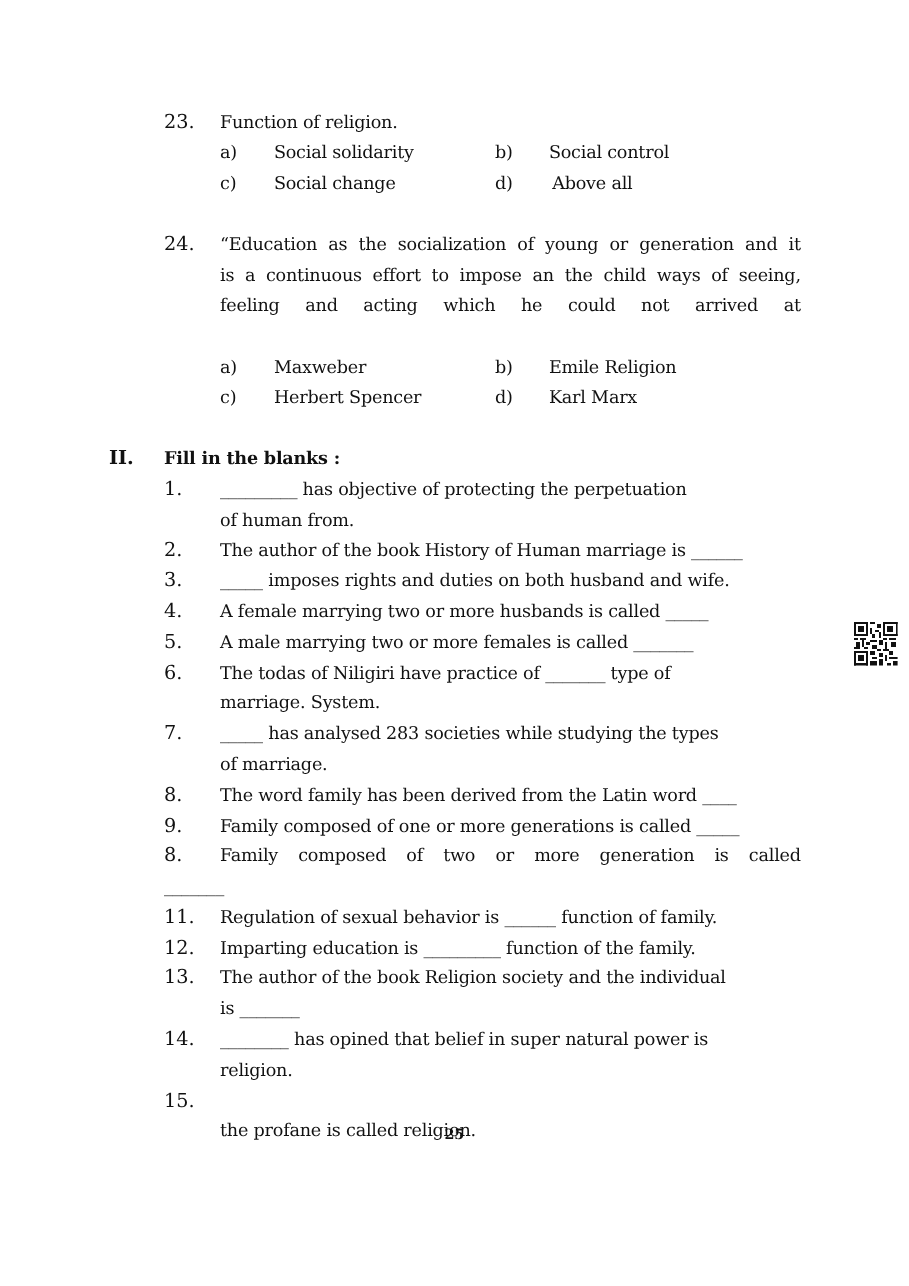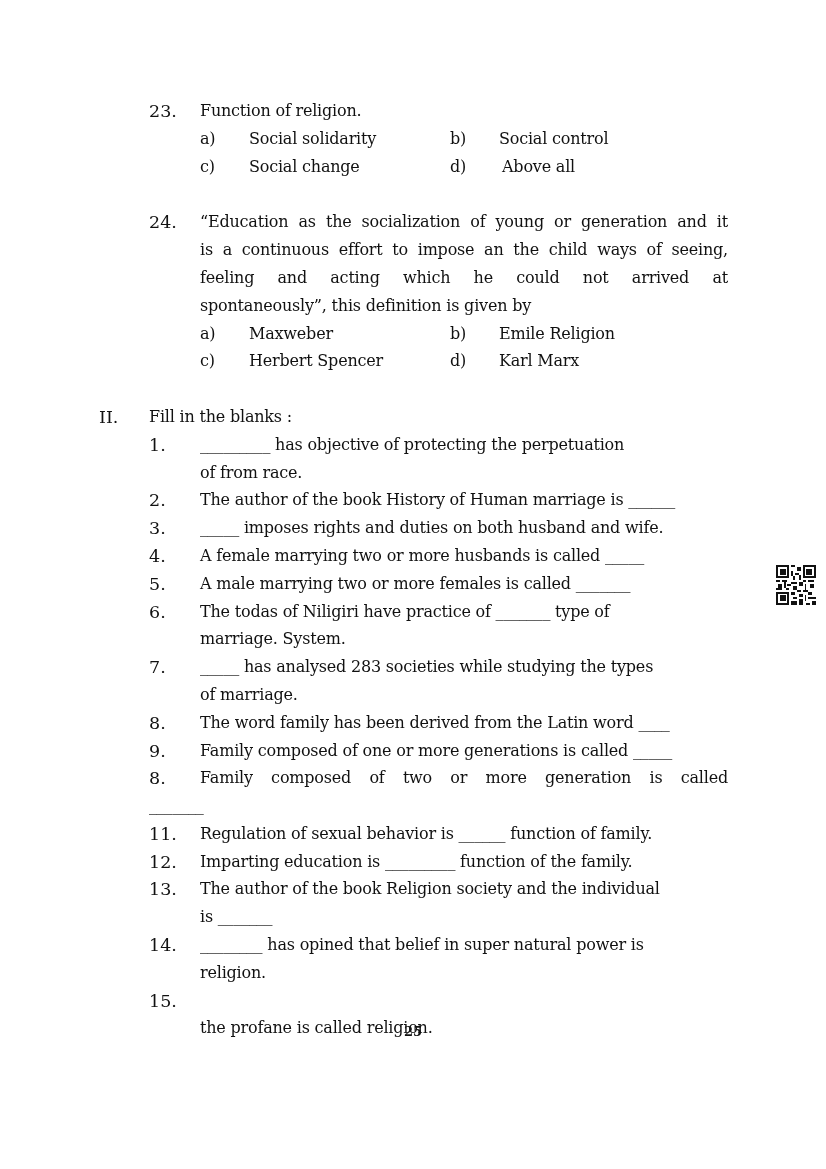--- a/index.html
+++ b/index.html
@@ -1,21 +1,21 @@
 <!DOCTYPE html>
 <html><head>
 <meta charset="utf-8">
 <style>
   html, body { margin:0; padding:0; background:#ffffff; }
   body { width:826px; height:1169px; position:relative; overflow:hidden;
          font-family:"DejaVu Serif", "Liberation Serif", serif; color:#111; }
   .page { position:absolute; left:0; top:0; width:826px; height:1169px; }
   .txt { position:absolute; font-size:16px; line-height:28px; white-space:nowrap; letter-spacing:-0.2px; }
   .num { position:absolute; font-size:17.5px; line-height:28px; }
-  .bold { font-weight:normal; }
+  .bold { font-weight:bold; }
   .just { white-space:normal; text-align:justify; text-align-last:justify; width:528px; }
   .pagenum { position:absolute; left:404px; top:1024px; font-size:13px; font-weight:bold; }
   .qr { position:absolute; left:776px; top:565px; width:40px; height:40px; }
 </style>
 </head>
 <body>
 
 <div class="page">
 
   <div class="num" style="left:149px;top:97px">23.</div>
@@ -26,36 +26,35 @@
   <div class="txt" style="left:499px;top:125px">Social control</div>
   <div class="txt" style="left:200px;top:153px">c)</div>
   <div class="txt" style="left:249px;top:153px">Social change</div>
   <div class="txt" style="left:450px;top:153px">d)</div>
   <div class="txt" style="left:502px;top:153px">Above all</div>
 
   <div class="num" style="left:149px;top:208px">24.</div>
   <div class="txt just" style="left:200px;top:208px">“Education as the socialization of young or generation and it</div>
   <div class="txt just" style="left:200px;top:236px">is a continuous effort to impose an the child ways of seeing,</div>
   <div class="txt just" style="left:200px;top:264px">feeling and acting which he could not arrived at</div>
-  <div class="txt" style="left:200px;top:292px">spontaneously”,  this definition is given by</div>
   <div class="txt" style="left:200px;top:320px">a)</div>
   <div class="txt" style="left:249px;top:320px">Maxweber</div>
   <div class="txt" style="left:450px;top:320px">b)</div>
   <div class="txt" style="left:499px;top:320px">Emile Religion</div>
   <div class="txt" style="left:200px;top:347px">c)</div>
   <div class="txt" style="left:249px;top:347px">Herbert Spencer</div>
   <div class="txt" style="left:450px;top:347px">d)</div>
   <div class="txt" style="left:499px;top:347px">Karl Marx</div>
 
   <div class="num bold" style="left:99px;top:403px">II.</div>
   <div class="txt bold" style="left:149px;top:403px">Fill in the blanks :</div>
 
   <div class="num" style="left:149px;top:431px">1.</div>
   <div class="txt" style="left:200px;top:431px">_________ has objective of protecting the perpetuation</div>
-  <div class="txt" style="left:200px;top:459px">of from race.</div>
+  <div class="txt" style="left:200px;top:459px">of human from.</div>
 
   <div class="num" style="left:149px;top:486px">2.</div>
   <div class="txt" style="left:200px;top:486px">The author of the book History of Human marriage is ______</div>
 
   <div class="num" style="left:149px;top:514px">3.</div>
   <div class="txt" style="left:200px;top:514px">_____ imposes rights and duties on both husband and wife.</div>
 
   <div class="num" style="left:149px;top:542px">4.</div>
   <div class="txt" style="left:200px;top:542px">A female marrying two or more husbands is called _____</div>
 

